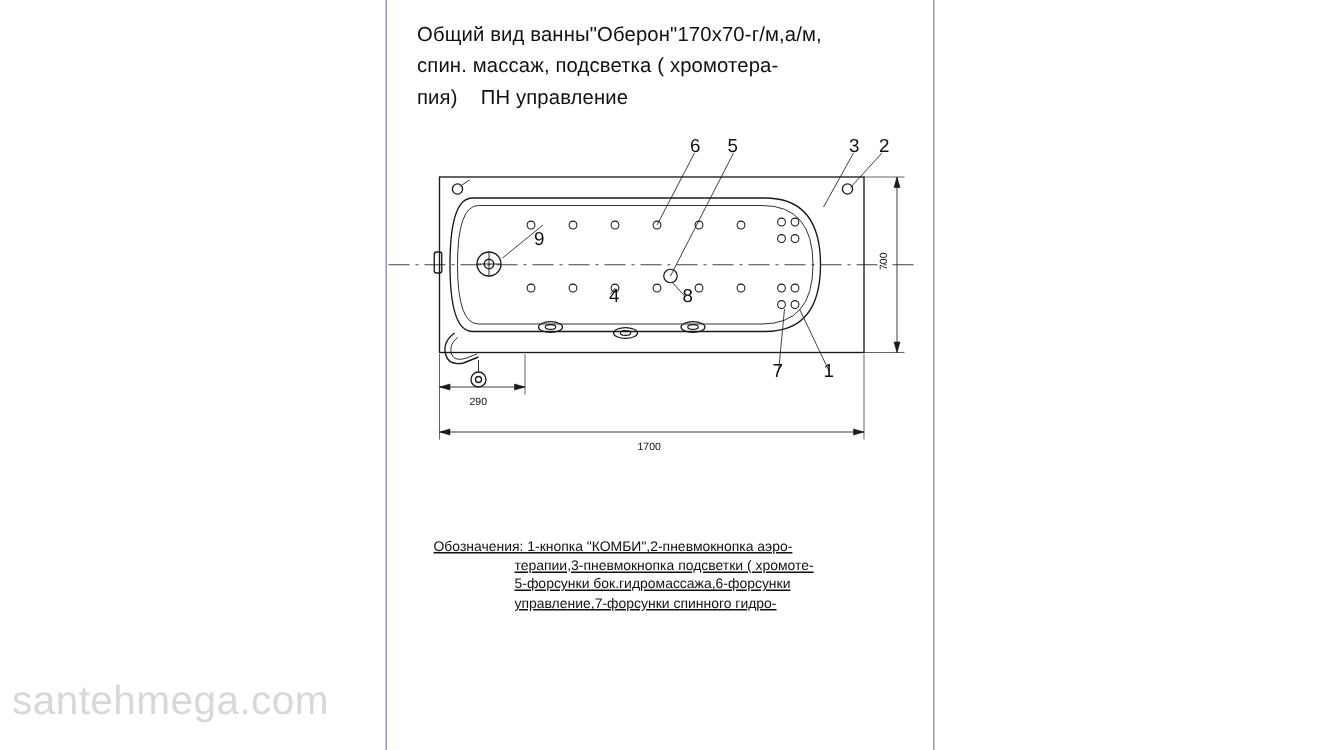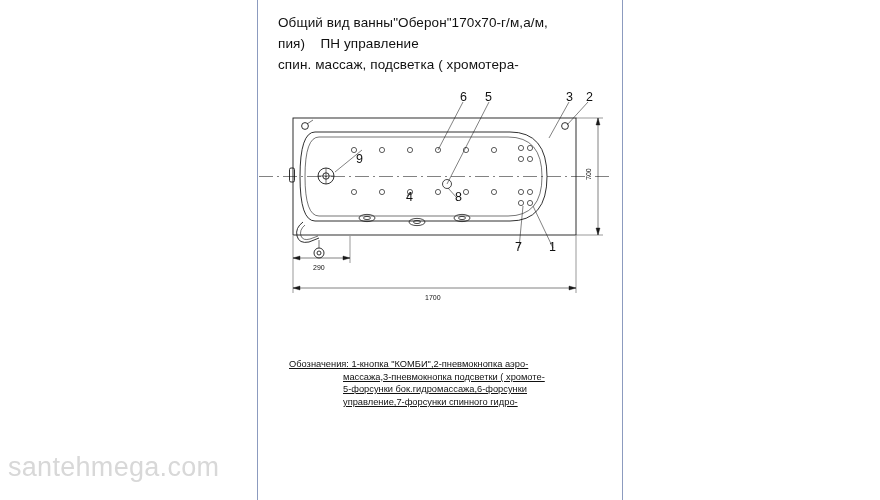--- a/index.html
+++ b/index.html
@@ -64,22 +64,22 @@
     letter-spacing:0.3px;
   }
 </style>
 </head>
 <body>
 
 <div class="sheet"></div>
 
 <div class="title">
   <div>Общий вид ванны"Оберон"170х70-г/м,а/м,</div>
+  <div>спин. массаж, подсветка ( хромотера-</div>
   <div>пия)    ПН управление</div>
-  <div>спин. массаж, подсветка ( хромотера-</div>
 </div>
 
 <div class="drawing">
   <svg width="366" height="230" viewBox="0 0 366 230" xmlns="http://www.w3.org/2000/svg">
     <g fill="none" stroke="#1a1a1a" stroke-width="0.9">
 
       <rect x="36" y="30" width="283" height="117"></rect>
 
       <path d="M58 44 L253 44 Q290 44 290 88.5 Q290 133 253 133 L58 133 Q43 133 43 88.5 Q43 44 58 44 Z"></path>
       <path d="M62 49 L251 49 Q285 49 285 88.5 Q285 128 251 128 L62 128 Q48 128 48 88.5 Q48 49 62 49 Z" stroke-width="0.6"></path>
@@ -183,18 +183,18 @@
 <span class="num" style="left:566px;top:90px;">3</span>
 <span class="num" style="left:586px;top:90px;">2</span>
 <span class="num" style="left:356px;top:152px;">9</span>
 <span class="num" style="left:406px;top:190px;">4</span>
 <span class="num" style="left:455px;top:190px;">8</span>
 <span class="num" style="left:515px;top:240px;">7</span>
 <span class="num" style="left:549px;top:240px;">1</span>
 
 <div class="legend">
   <div>Обозначения: 1-кнопка "КОМБИ",2-пневмокнопка аэро-</div>
-  <div class="ind">массажа,3-пневмокнопка подсветки ( хромоте-</div>
+  <div class="ind">терапии,3-пневмокнопка подсветки ( хромоте-</div>
   <div class="ind">5-форсунки бок.гидромассажа,6-форсунки</div>
   <div class="ind">управление,7-форсунки спинного гидро-</div>
 </div>
 
 <div class="watermark">santehmega.com</div>
 
 </body></html>

